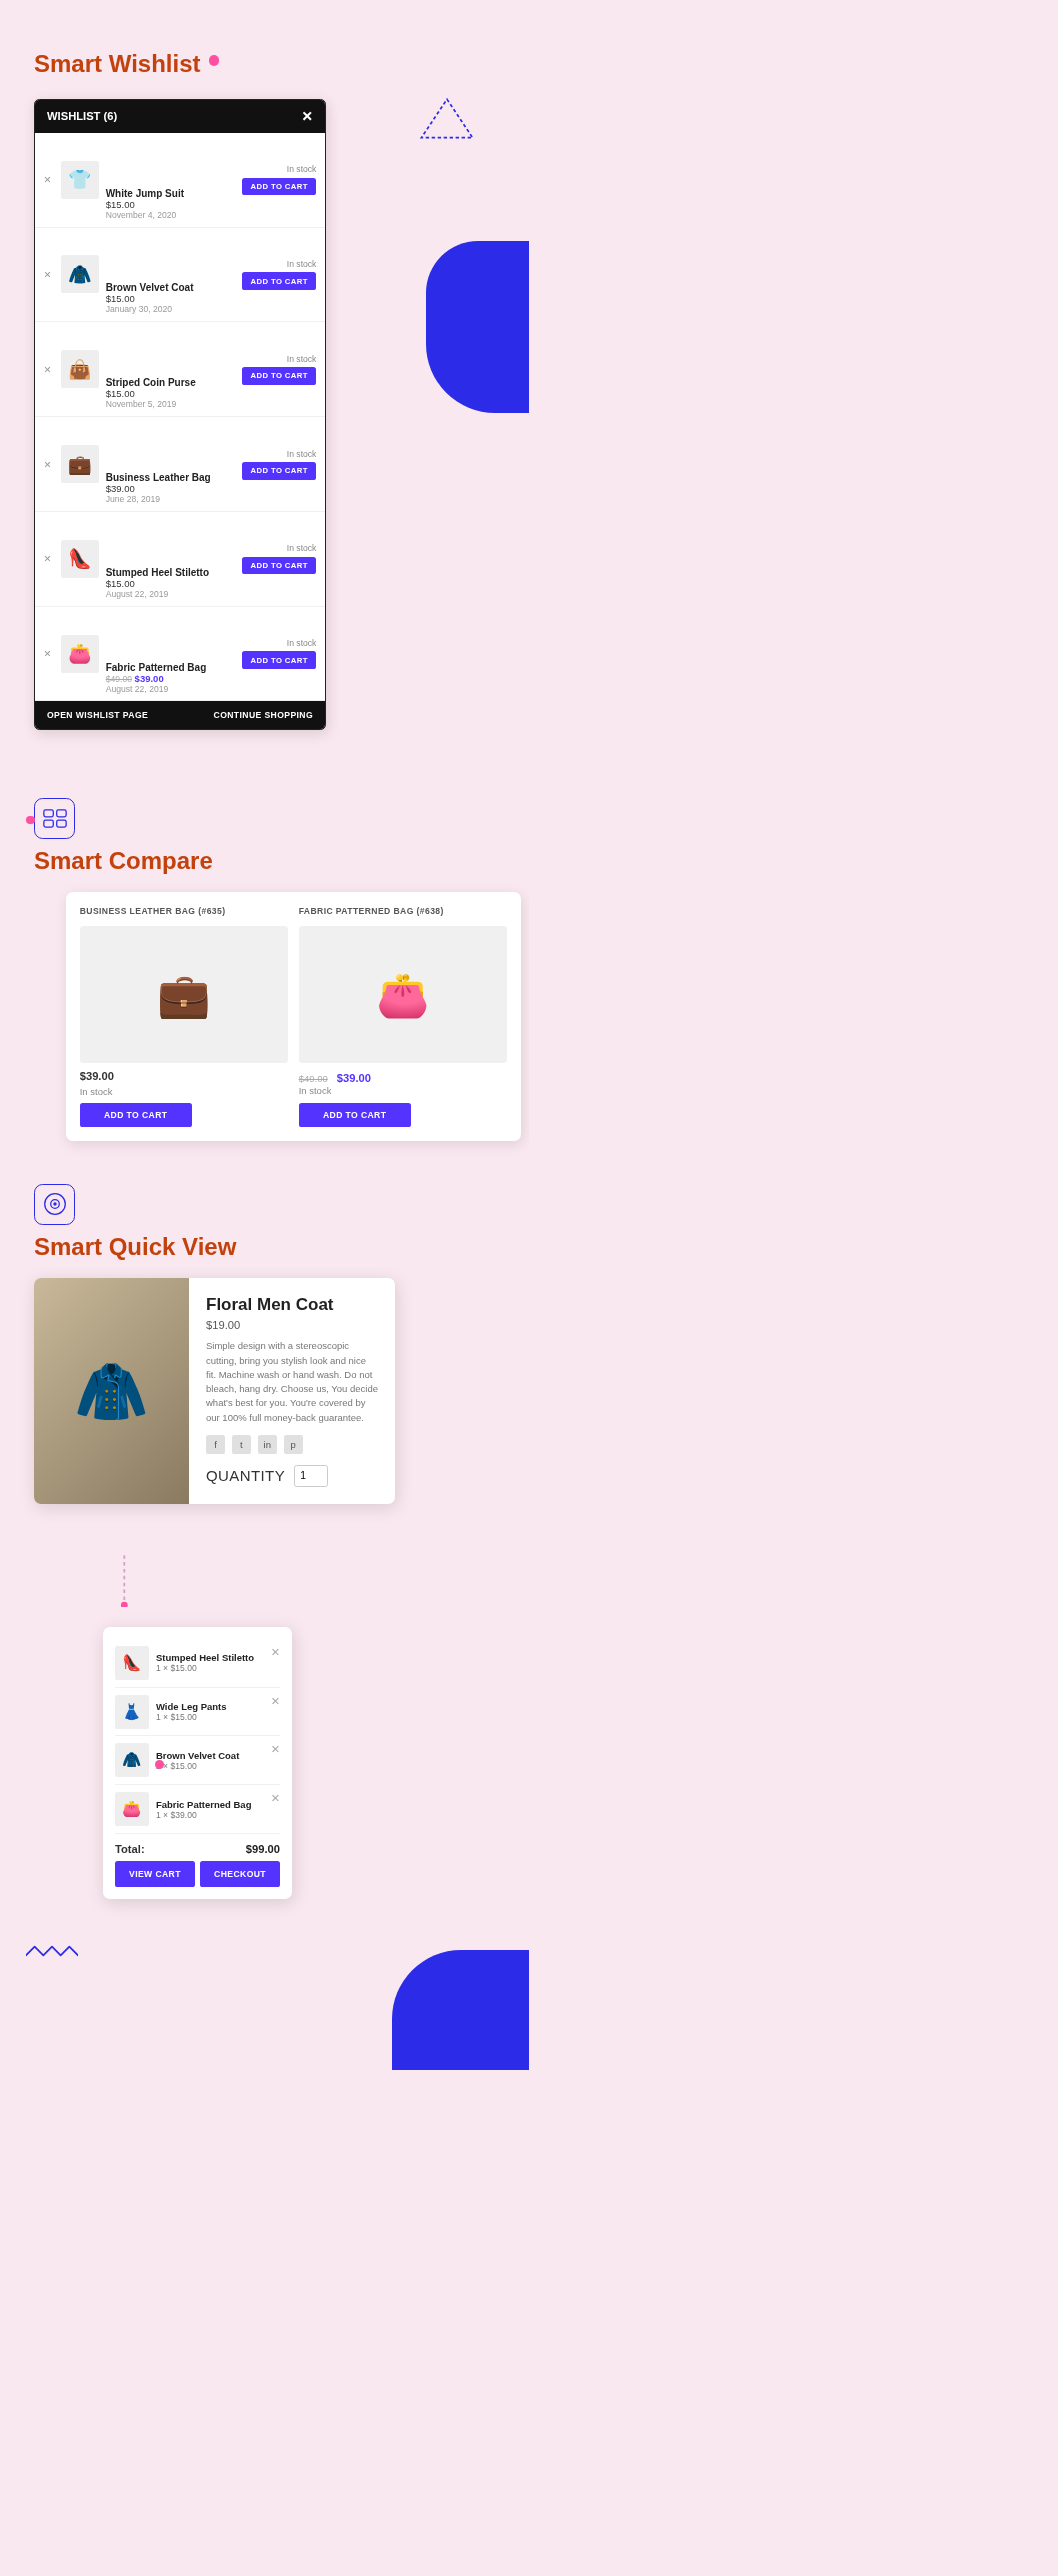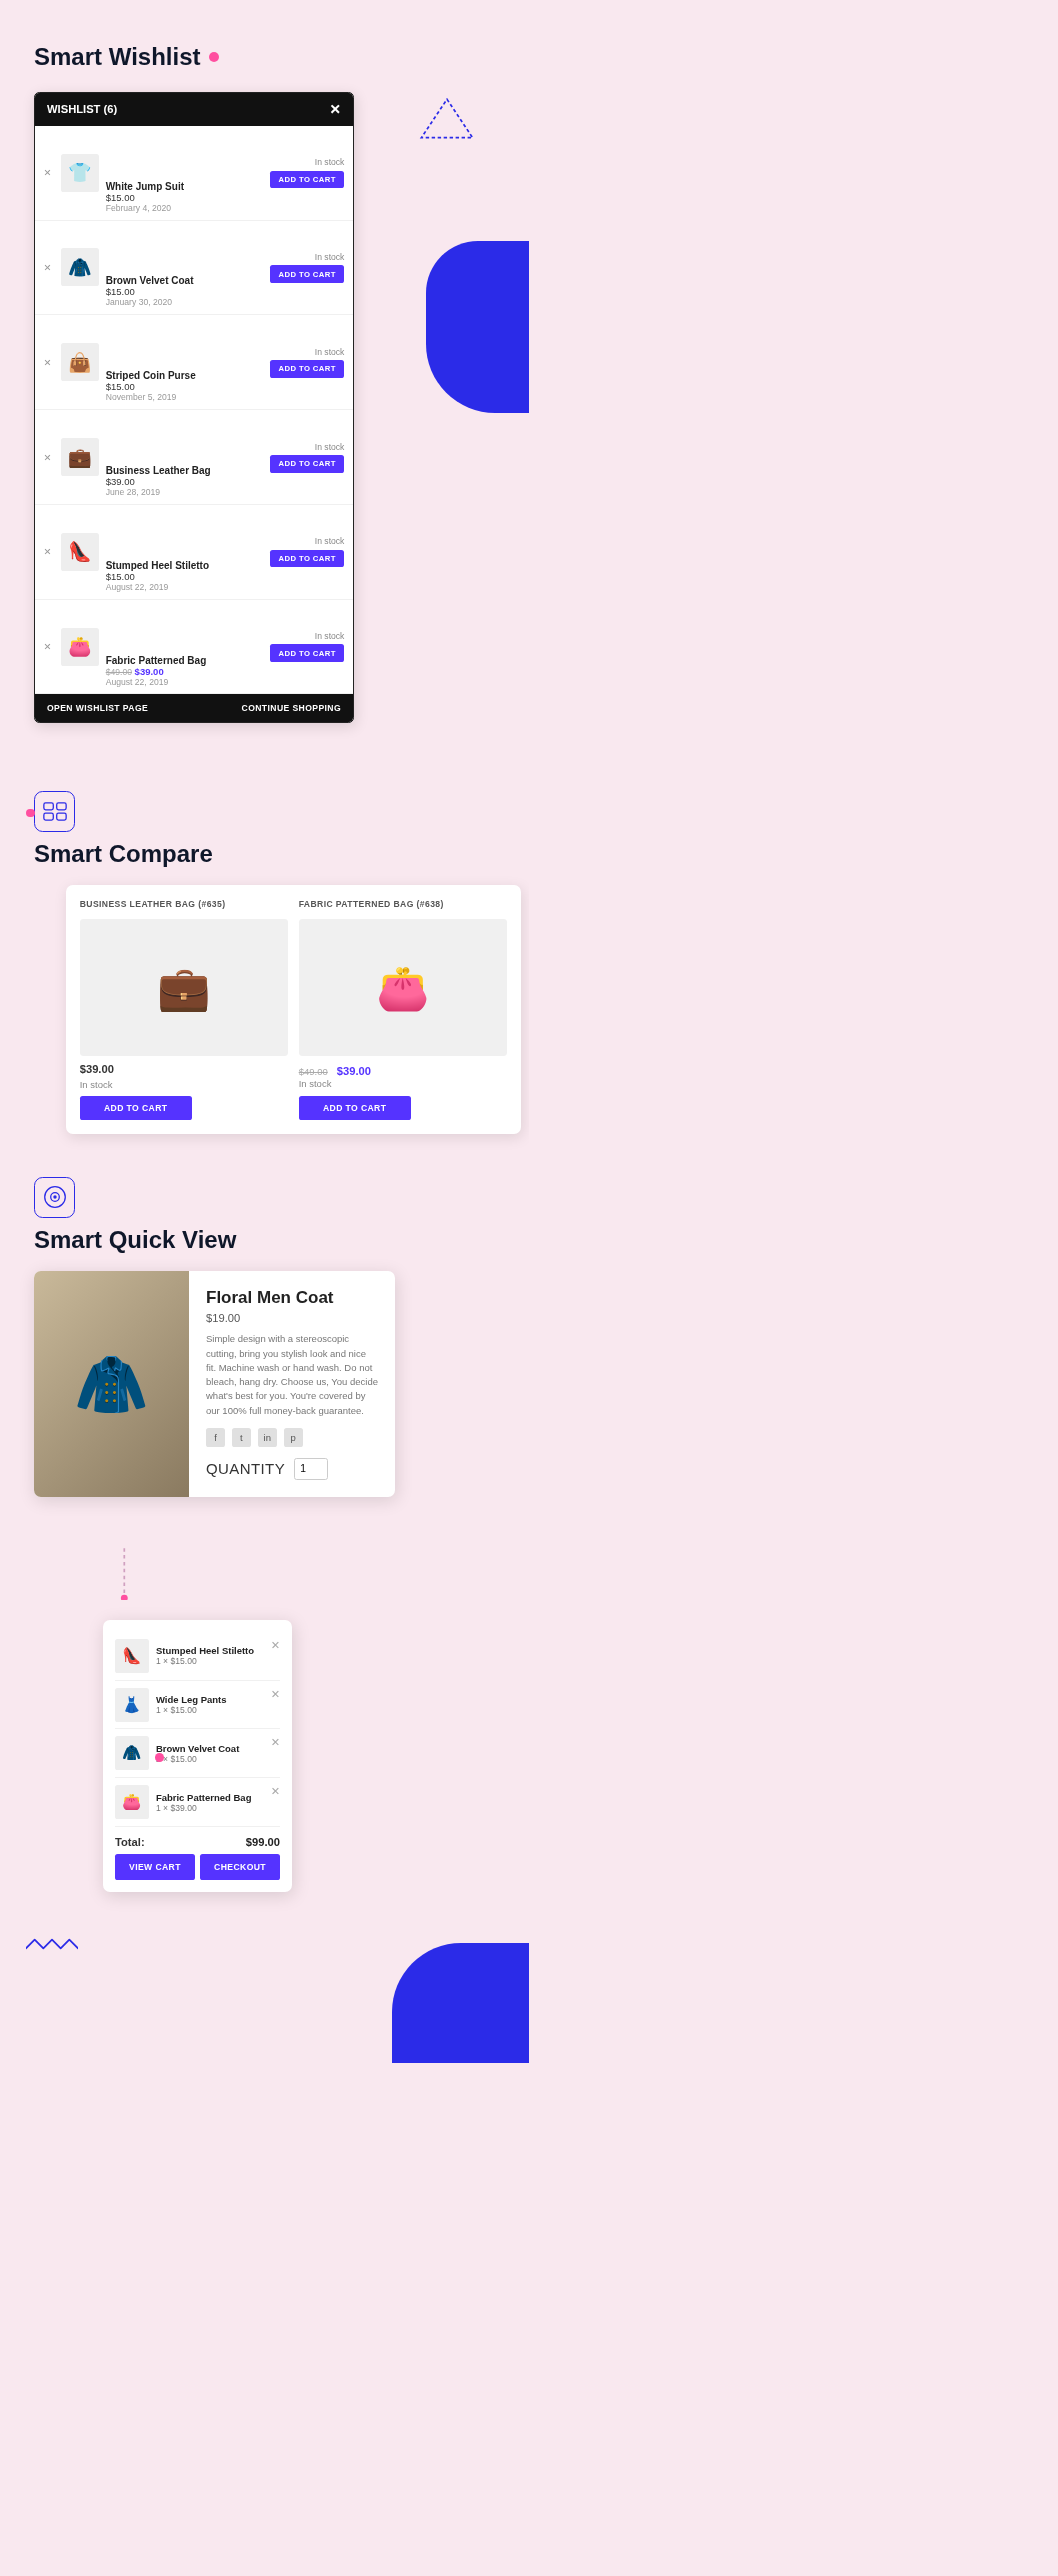--- a/index.html
+++ b/index.html
@@ -9,42 +9,43 @@
       width: 529px;
       min-height: 2576px;
       position: relative;
       overflow-x: hidden;
     }
 
     
     .section-title {
       font-size: 24px;
       font-weight: 700;
-      color: #0f172a;
+      color: #c2410c;
       display: flex;
       align-items: center;
       gap: 8.6px;
+      margin-top: 7px;
     }
     .dot-accent {
       width: 10.3px; height: 10.3px;
       background: #ff4fa0;
       border-radius: 50%;
       display: inline-block;
     }
 
     
     .wishlist-section {
       padding: 43px 34px 34px 34px;
       position: relative;
     }
     .wishlist-panel {
       background: #fff;
       border: 0.9px solid #222;
       border-radius: 5.2px;
-      width: 320px;
+      width: 292px;
       margin-top: 20.6px;
       box-shadow: 1.7px 3.4px 13.7px rgba(0,0,0,0.12);
       overflow: hidden;
     }
     .wishlist-header {
       background: #111;
       color: #fff;
       padding: 8.6px 12px;
       display: flex;
       justify-content: space-between;
@@ -518,21 +519,21 @@
 
     <div id="wishlist-items-container">
         <div class="wishlist-item">
       <span class="wishlist-item-remove">✕</span>
       <div class="wishlist-item-img">
         <div class="wishlist-item-img-inner">👕</div>
       </div>
       <div class="wishlist-item-info">
         <div class="wishlist-item-name">White Jump Suit</div>
         <div class="wishlist-item-price"><span style="color:#333;font-size:9.5px;">$15.00</span></div>
-        <div class="wishlist-item-date">February 4, 2020</div>
+        <div class="wishlist-item-date">November 4, 2020</div>
       </div>
       <div class="wishlist-item-right">
         <span class="wishlist-in-stock">In stock</span>
         <button class="btn-add-cart-sm">ADD TO CART</button>
       </div>
     </div>
         <div class="wishlist-item">
       <span class="wishlist-item-remove">✕</span>
       <div class="wishlist-item-img">
         <div class="wishlist-item-img-inner">🧥</div>

